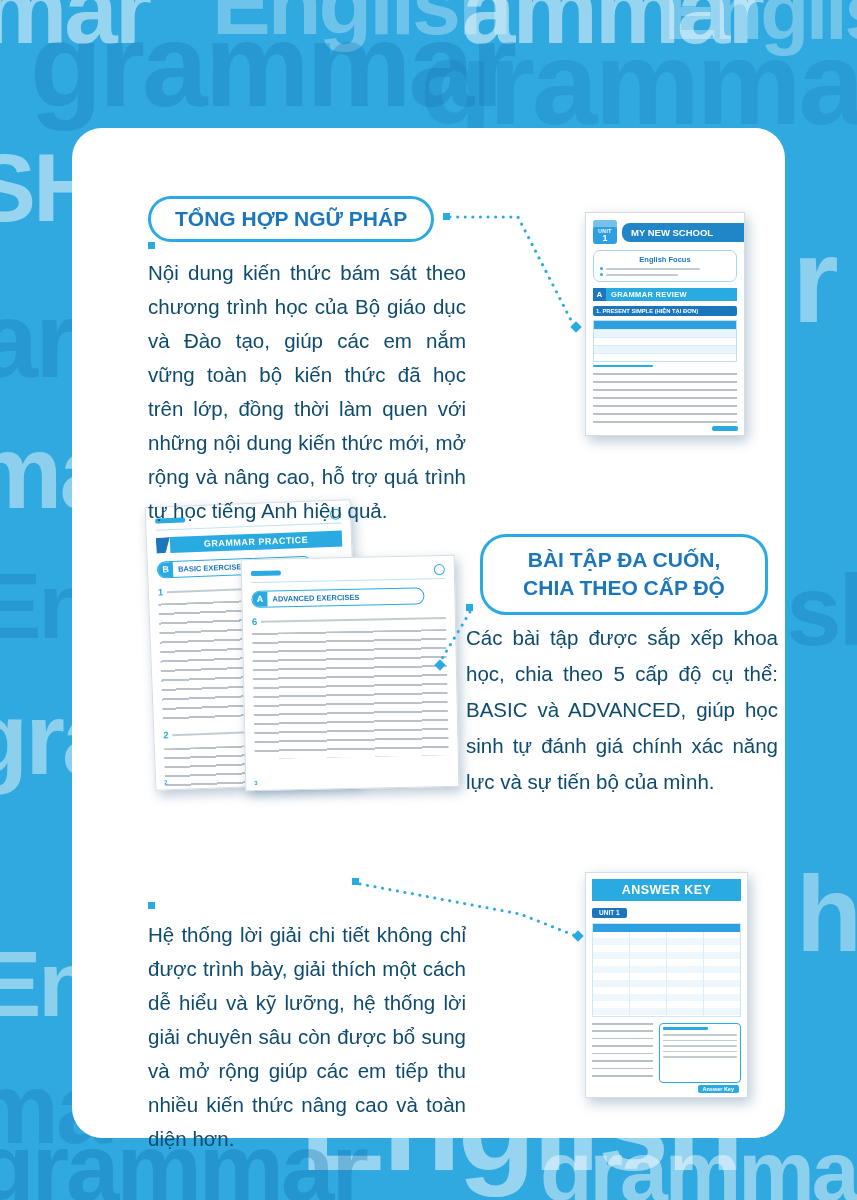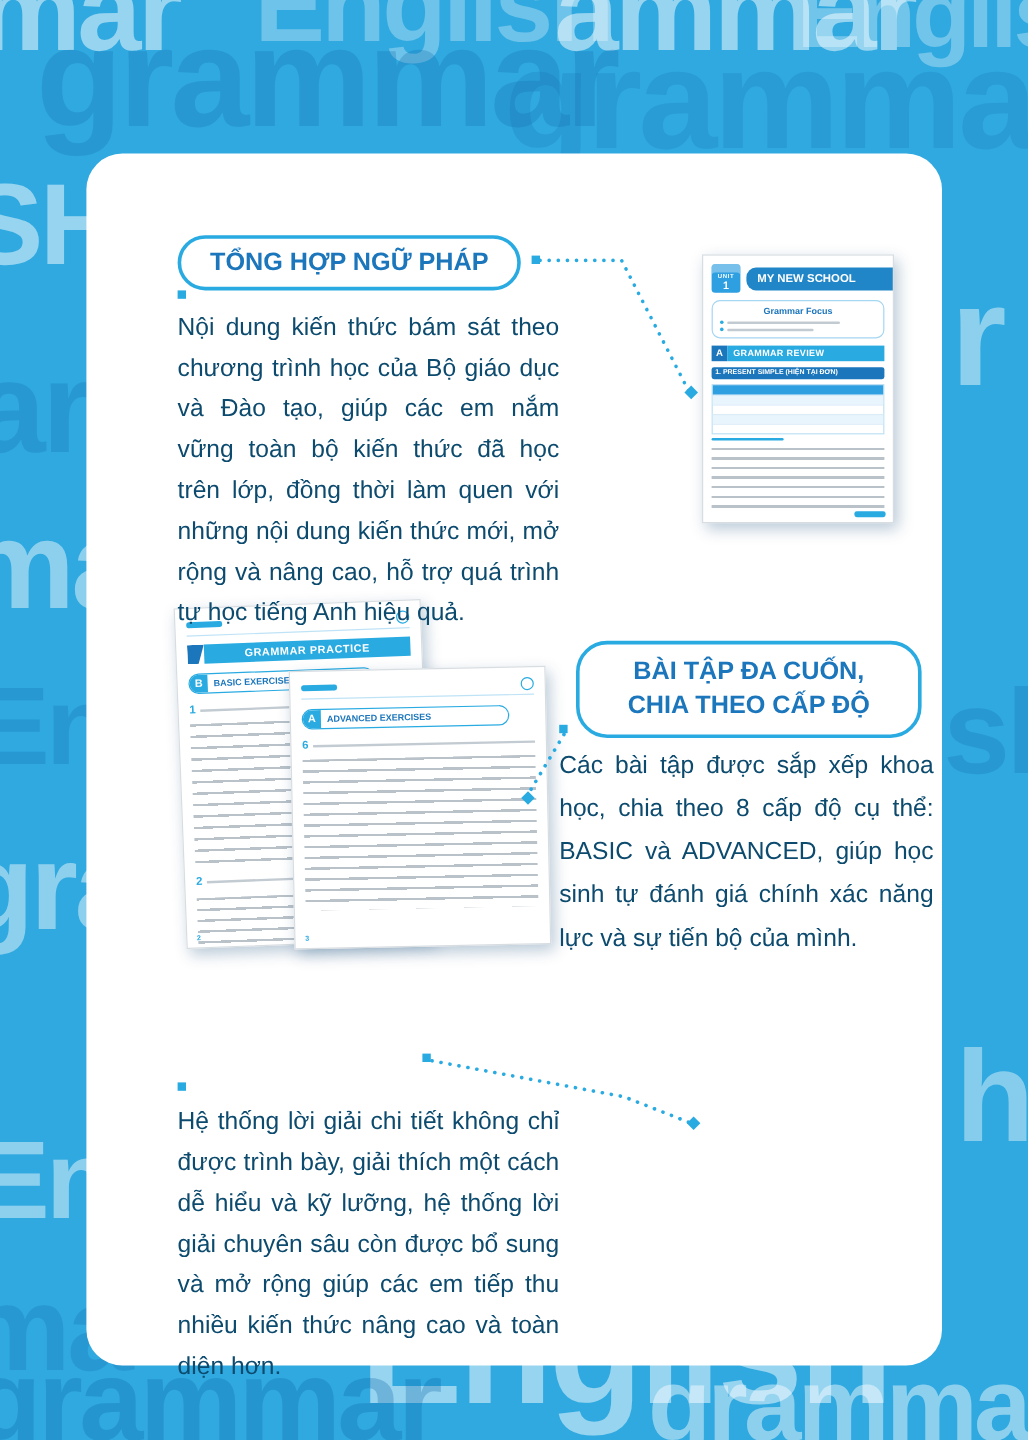--- a/index.html
+++ b/index.html
@@ -151,21 +151,21 @@
 
   <div class="thumb thumb1">
     <div class="t1-head">
       <div class="cube">
         <span class="cu-word">UNIT</span>
         <span class="cu-num">1</span>
       </div>
       <div class="t1-title">MY NEW SCHOOL</div>
     </div>
     <div class="gf">
-      <div class="gf-t">Grammar Focus</div>
+      <div class="gf-t">English Focus</div>
       <div class="gf-row">
           <span class="dot"></span>
           <span class="ln" style="width:72%"></span>
         </div>
       <div class="gf-row">
           <span class="dot"></span>
           <span class="ln" style="width:55%"></span>
         </div>
     </div>
     <div class="grb">
@@ -228,24 +228,43 @@
       <span class="exline"></span>
     </div>
     <div class="listB"></div>
     <div class="pnum">3</div>
   </div>
 
   <div class="pill pill2">
     <span>BÀI TẬP ĐA CUỐN,</span><br>
     <span>CHIA THEO CẤP ĐỘ</span>
   </div>
-  <div class="para para2">Các bài tập được sắp xếp khoa học, chia theo 8 cấp độ cụ thể: BASIC và ADVANCED, giúp học sinh tự đánh giá chính xác năng lực và sự tiến bộ của mình.</div>
+  <div class="para para2">Các bài tập được sắp xếp khoa học, chia theo 5 cấp độ cụ thể: BASIC và ADVANCED, giúp học sinh tự đánh giá chính xác năng lực và sự tiến bộ của mình.</div>
 
   <div class="para para3">Hệ thống lời giải chi tiết không chỉ được trình bày, giải thích một cách dễ hiểu và kỹ lưỡng, hệ thống lời giải chuyên sâu còn được bổ sung và mở rộng giúp các em tiếp thu nhiều kiến thức nâng cao và toàn diện hơn.</div>
 
+  <div class="thumb thumb3">
+    <div class="akb">ANSWER KEY</div>
+    <span class="aku">UNIT 1</span>
+    <div class="akt">
+      <div class="akt-h"></div>
+    </div>
+    <div class="akbot">
+      <div class="akcol"></div>
+      <div class="akbox">
+        <div class="h"></div>
+        <div class="l"></div>
+        <div class="l"></div>
+        <div class="l"></div>
+        <div class="l"></div>
+        <div class="l"></div>
+      </div>
+    </div>
+    <div class="akfoot">Answer Key</div>
+  </div>
 
   <svg class="connectors" width="857" height="1200" viewBox="0 0 857 1200">
     <g fill="#29ABE2">
       <rect x="148" y="242" width="7" height="7"></rect>
       <rect x="443" y="213" width="7" height="7"></rect>
       <rect x="466" y="604" width="7" height="7"></rect>
       <rect x="148" y="902" width="7" height="7"></rect>
       <rect x="352" y="878" width="7" height="7"></rect>
     </g>
     <g stroke="#29ABE2" stroke-width="3" stroke-linecap="round" stroke-dasharray="0.1 7.5" fill="none">

